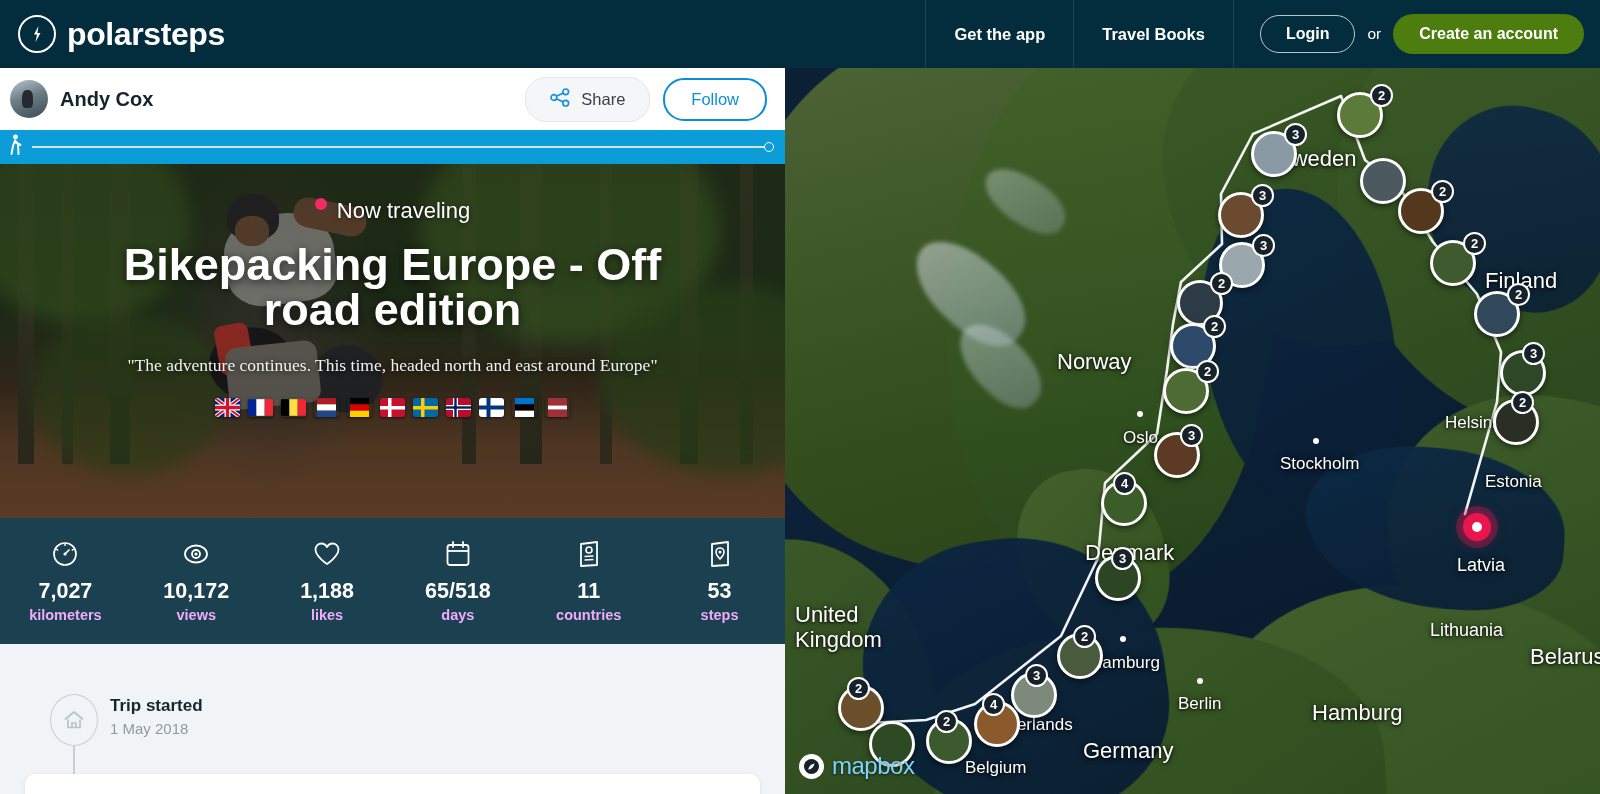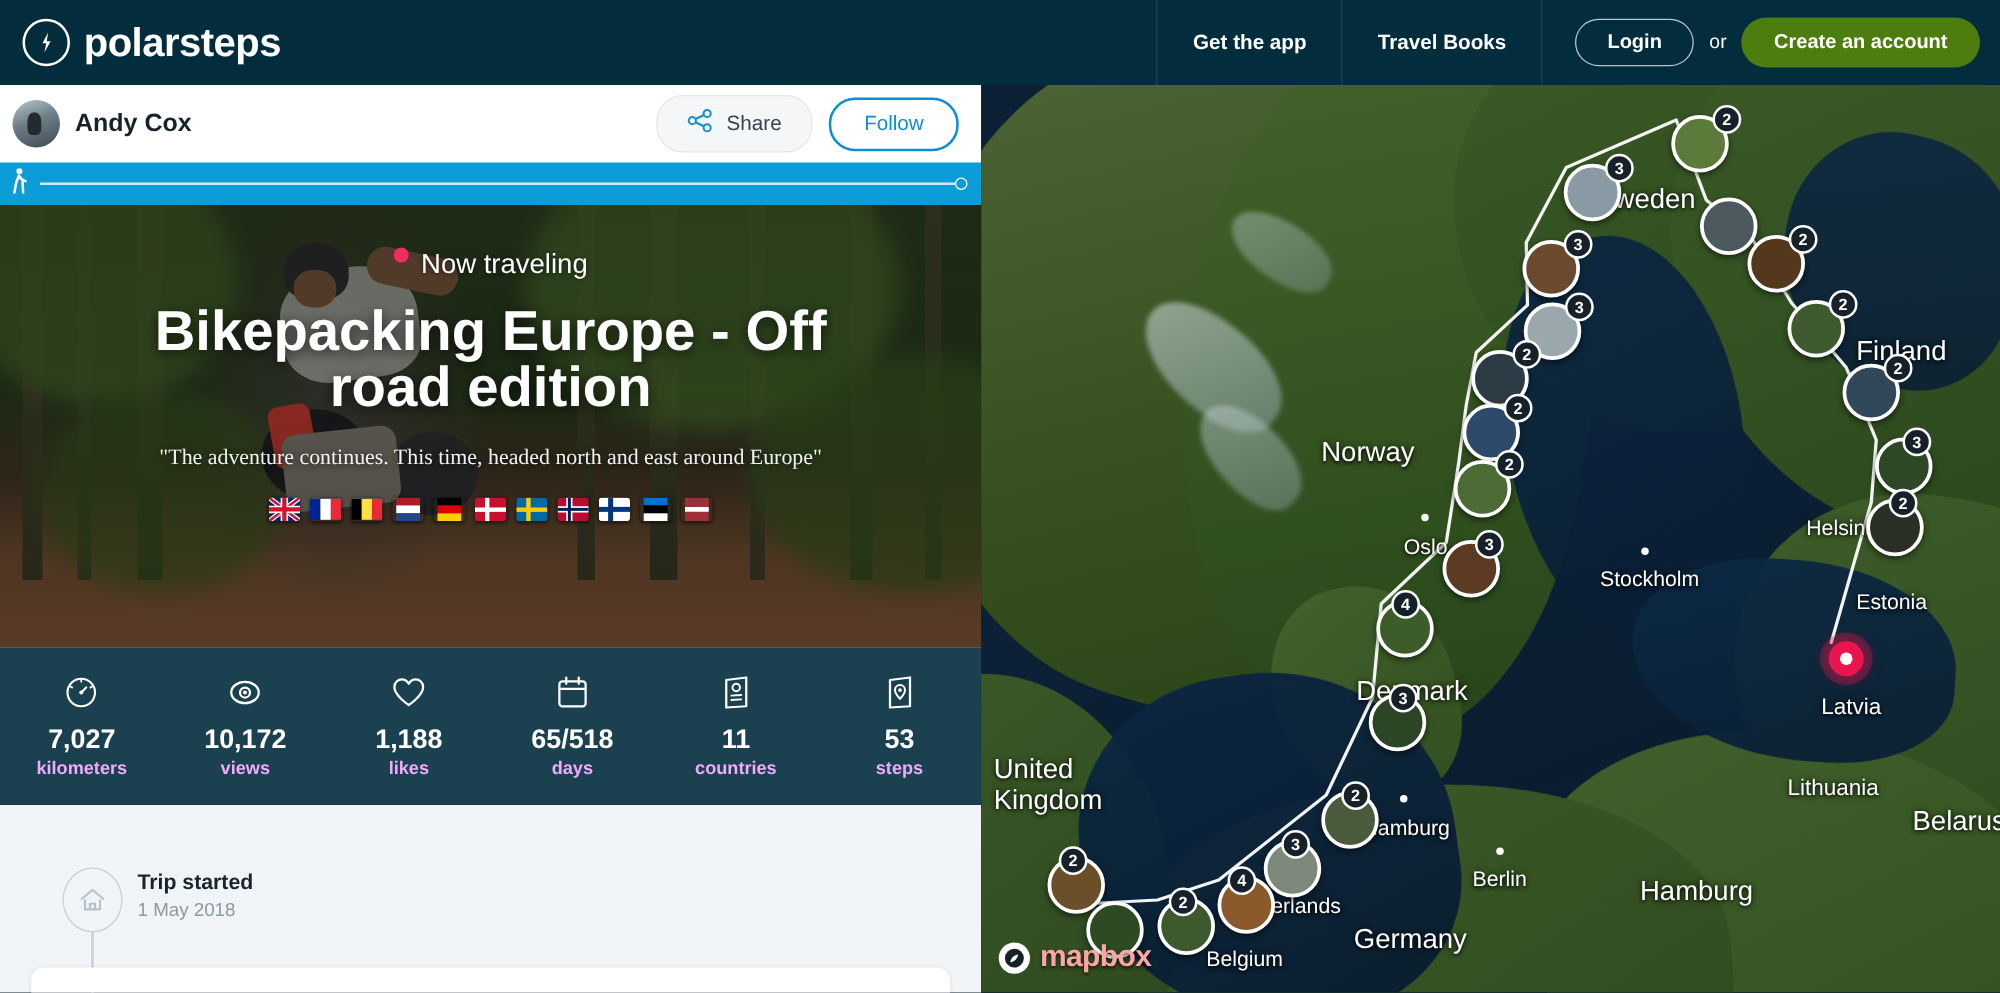--- a/index.html
+++ b/index.html
@@ -251,21 +251,21 @@
   }
   .current-pin i { width: 10px; height: 10px; border-radius: 50%; background: #fff; display:block; }
   .mapbox-logo {
     position: absolute; left: 14px; bottom: 14px;
     display: flex; align-items: center; gap: 8px; z-index: 6;
   }
   .mapbox-logo .mk {
     width: 25px; height: 25px; border-radius: 50%; background: #fff;
     display: flex; align-items: center; justify-content: center;
   }
-  .mapbox-logo .txt { color: #fca5a5; font-size: 24px; font-weight: 700; letter-spacing: -0.5px;
+  .mapbox-logo .txt { color: #7dd3fc; font-size: 24px; font-weight: 400; letter-spacing: -0.5px;
                       text-shadow: 0 1px 3px rgba(0,0,0,.7); }
 </style>
 </head>
 <body>
 
 <div class="page">
 
   <div class="topnav">
     <div class="brand">
       <span class="brand-mark">

